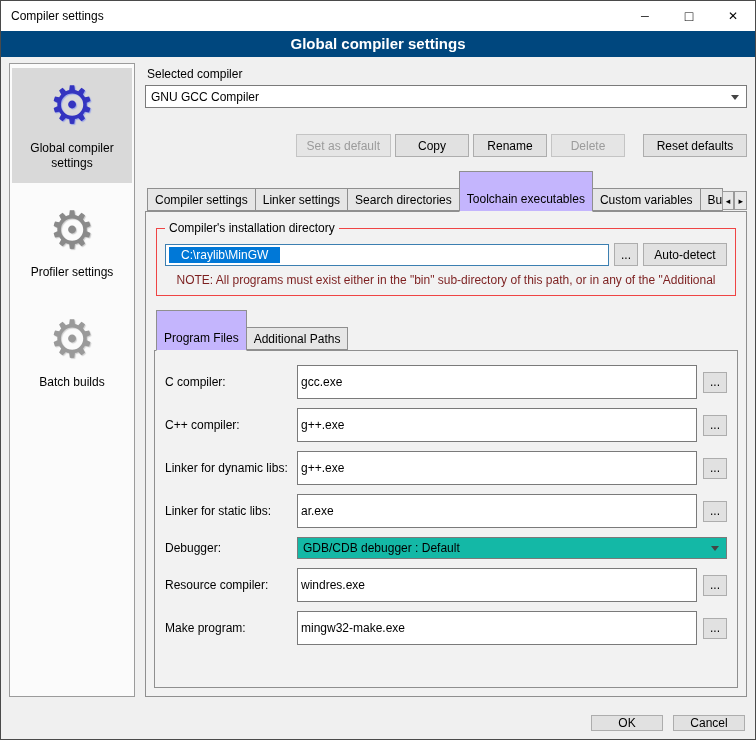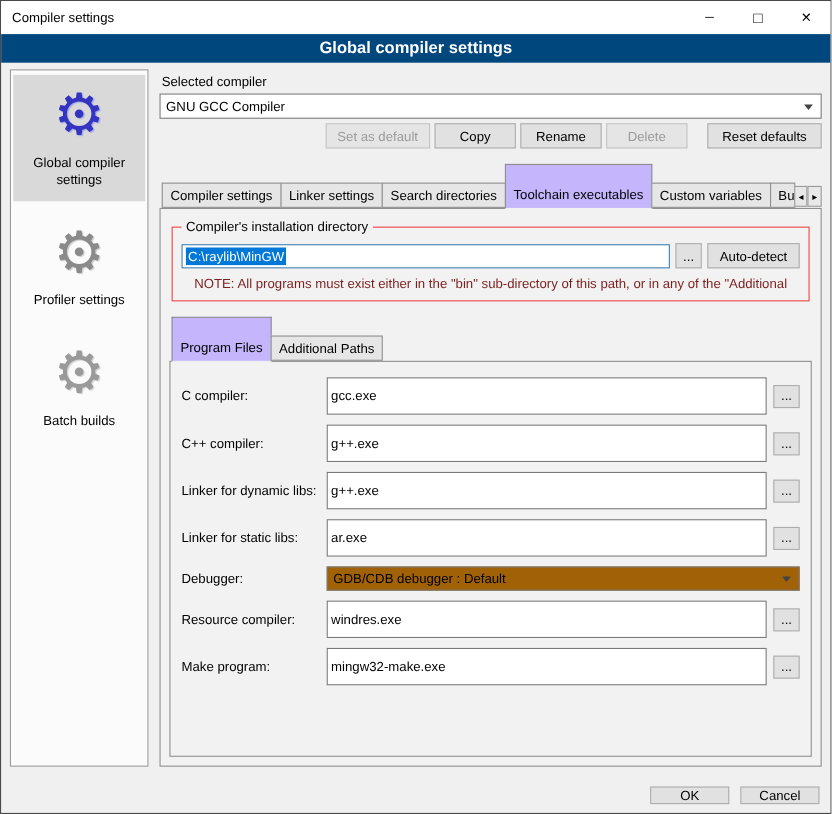--- a/index.html
+++ b/index.html
@@ -70,38 +70,38 @@
   .main { flex: 1; display: flex; flex-direction: column; min-width: 0; }
   .field-caption { margin: 4px 0 4px 2px; }
   
   .combo {
     height: 23px; background: #ffffff;
     border: 1px solid #7a7a7a;
     display: flex; align-items: center;
     padding-left: 5px;
     position: relative; cursor: default;
   }
-  .combo.gray { background: #a16207; }
+  .combo.gray { background: #14b8a6; }
   .combo .combo-arrow {
     position: absolute; right: 7px; top: 50%;
     margin-top: -2px;
     width: 0; height: 0;
     border-left: 4px solid transparent;
     border-right: 4px solid transparent;
     border-top: 5px solid #444;
   }
   
   .btn {
     height: 23px; padding: 0 10px;
     background: #e1e1e1; border: 1px solid #adadad;
     font-family: "Liberation Sans", sans-serif; font-size: 12px;
     cursor: default; white-space: nowrap;
   }
   .btn.disabled { color: #9b9b9b; background: #e5e5e5; border-color: #c4c4c4; }
-  .btn-row { display: flex; gap: 4px; margin-top: 4px; justify-content: flex-end; }
+  .btn-row { display: flex; gap: 4px; margin-top: 26px; justify-content: flex-end; }
   .btn-row .wide { min-width: 88px; }
   .btn-row .mid { min-width: 74px; }
   .btn-row .reset { min-width: 104px; margin-left: 14px; }
   
   .tabstrip {
     display: flex; align-items: flex-end;
     margin-top: 14px; padding-left: 2px;
     position: relative; z-index: 2;
   }
   .tab {
@@ -143,21 +143,21 @@
     position: absolute; top: -8px; left: 8px;
     background: #f2f2f2; padding: 0 4px;
   }
   .dir-row { display: flex; gap: 5px; align-items: center; }
   .textbox-focused {
     flex: 1; height: 22px;
     background: #ffffff; border: 1px solid #3c7fb1;
     display: flex; align-items: center;
     padding-left: 3px; overflow: hidden; white-space: nowrap;
   }
-  .sel-text { background: #0078D7; color: #ffffff; padding: 1px 2px; }
+  .sel-text { background: #0078D7; color: #ffffff; padding: 1px 12px; }
   .browse-btn { width: 24px; min-width: 24px; padding: 0; }
   .autodetect { min-width: 84px; }
   .note {
     margin: 7px 1px 0 1px;
     color: #7C1F1F;
     white-space: nowrap; overflow: hidden; text-align: center;
   }
   
   .subtabstrip { margin-top: 14px; padding-left: 2px; display: flex; align-items: flex-end; position: relative; z-index: 2; }
   .subpage {

